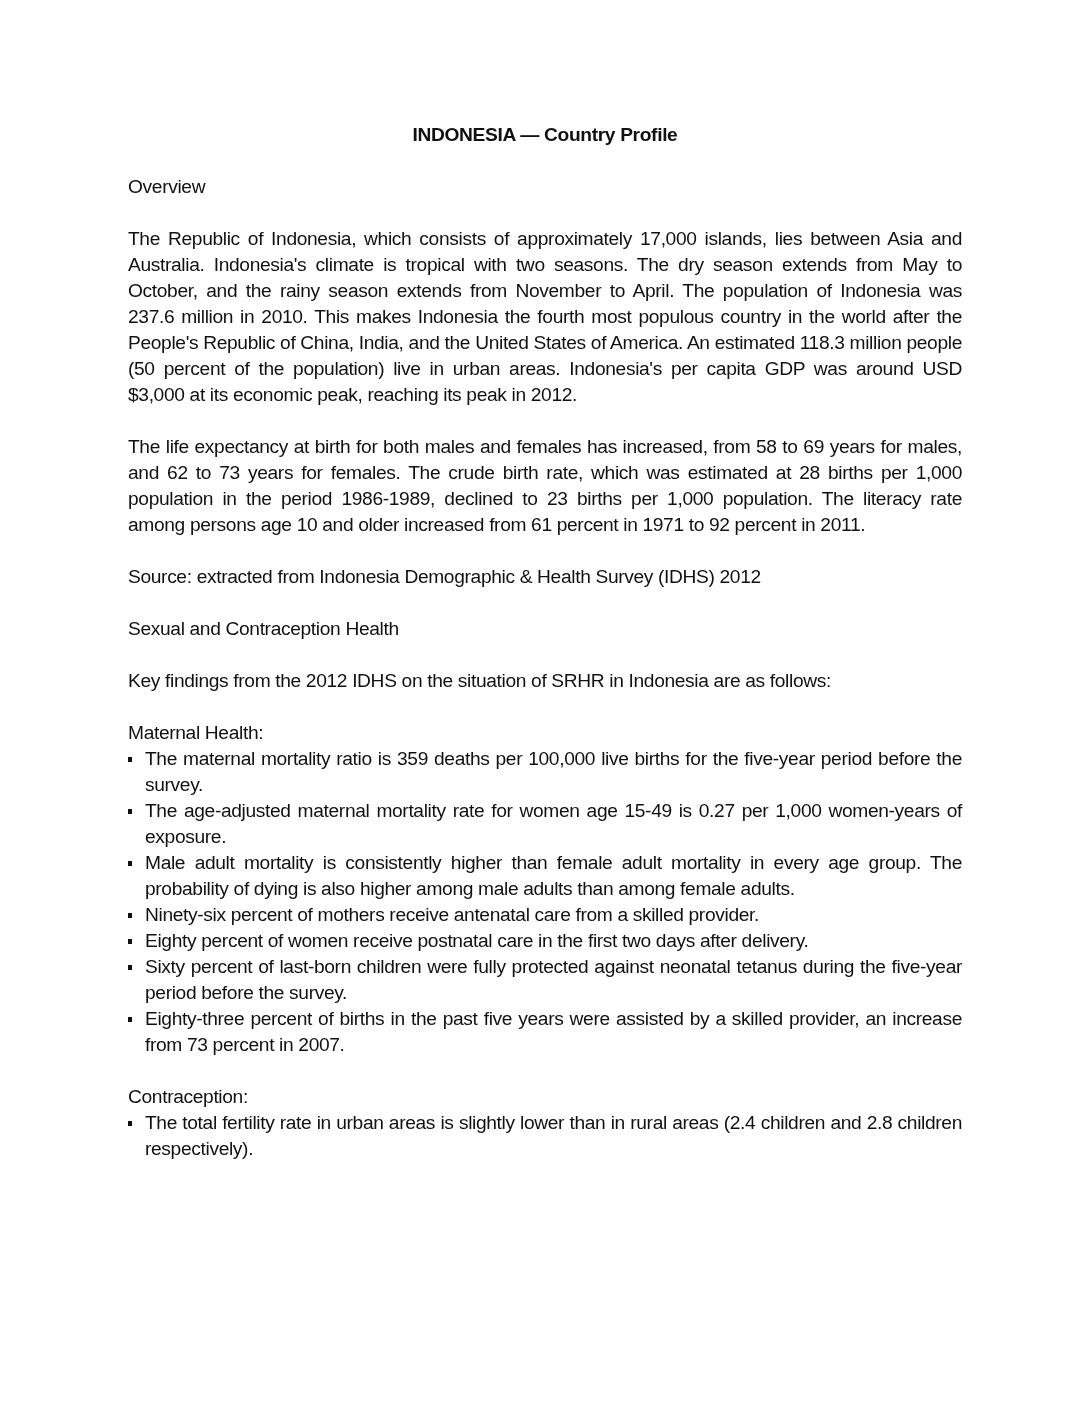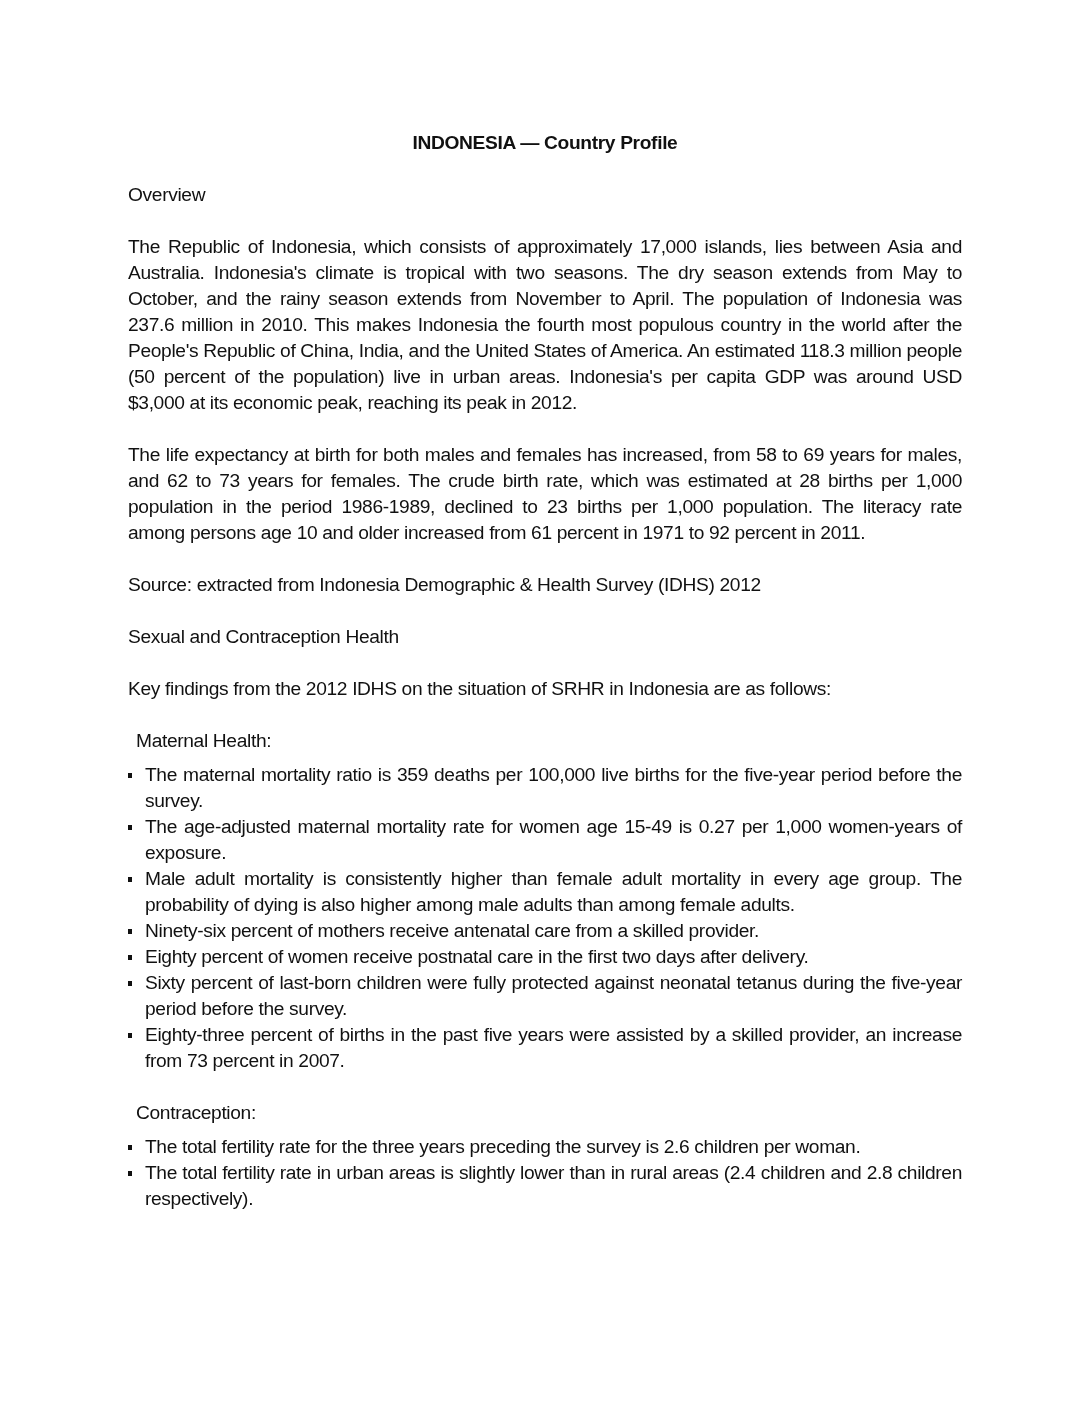--- a/index.html
+++ b/index.html
@@ -11,21 +11,21 @@
       width: 1088px;
       height: 1408px;
       position: relative;
       overflow: hidden;
       font-family: "Liberation Sans", sans-serif;
       color: #111111;
     }
     .page {
       position: absolute;
       left: 128px;
-      top: 130px;
+      top: 122px;
       width: 834px;
       font-size: 19.2px;
       line-height: 26px;
       letter-spacing: -0.35px;
     }
     .title {
       text-align: center;
       font-weight: bold;
       margin: 0 0 26px 0;
       height: 26px;
@@ -33,21 +33,21 @@
     .heading {
       font-weight: normal;
       margin: 0 0 26px 0;
     }
     .para {
       margin: 0 0 26px 0;
       text-align: justify;
       text-align-last: left;
     }
     .para-tight {
-      margin: 8px;
+      margin: 0;
     }
     .list {
       list-style: none;
       margin: 0 0 26px 0;
       padding: 0;
     }
     .list li {
       position: relative;
       padding-left: 17px;
       text-align: justify;
@@ -83,16 +83,16 @@
     <li><span class="bullet"></span><span>Male adult mortality is consistently higher than female adult mortality in every age group. The probability of dying is also higher among male adults than among female adults.</span></li>
     <li><span class="bullet"></span><span>Ninety-six percent of mothers receive antenatal care from a skilled provider.</span></li>
     <li><span class="bullet"></span></li>
     <li><span class="bullet"></span><span>Eighty percent of women receive postnatal care in the first two days after delivery.</span></li>
     <li><span class="bullet"></span><span>Sixty percent of last-born children were fully protected against neonatal tetanus during the five-year period before the survey.</span></li>
     <li><span class="bullet"></span><span>Eighty-three percent of births in the past five years were assisted by a skilled provider, an increase from 73 percent in 2007.</span></li>
   </ul>
 
   <p class="para-tight">Contraception:</p>
   <ul class="list">
-    <li><span class="bullet"></span><span>The total fertility rate for the three years preceding the survey is 2.6 children per woman.</span></li>
+    <li><span class="bullet"></span></li>
     <li><span class="bullet"></span><span>The total fertility rate in urban areas is slightly lower than in rural areas (2.4 children and 2.8 children respectively).</span></li>
   </ul>
 </div>
 
 </body></html>

